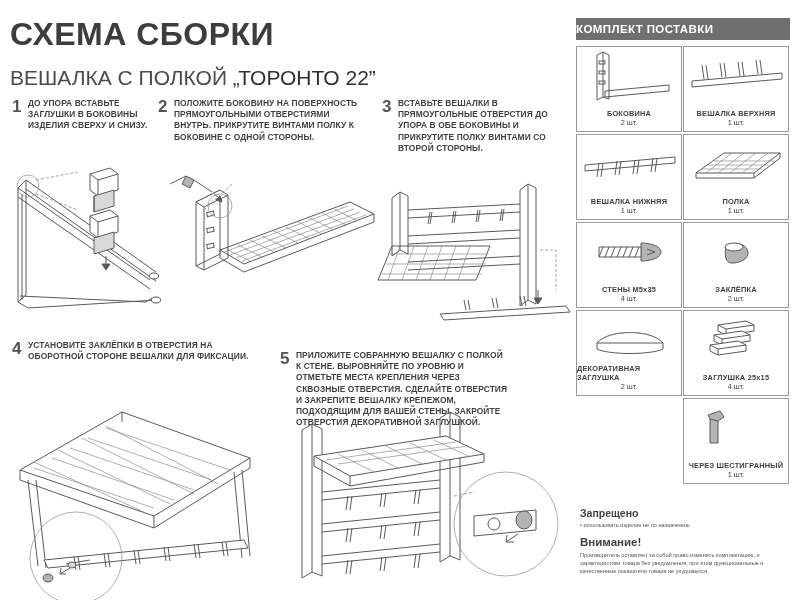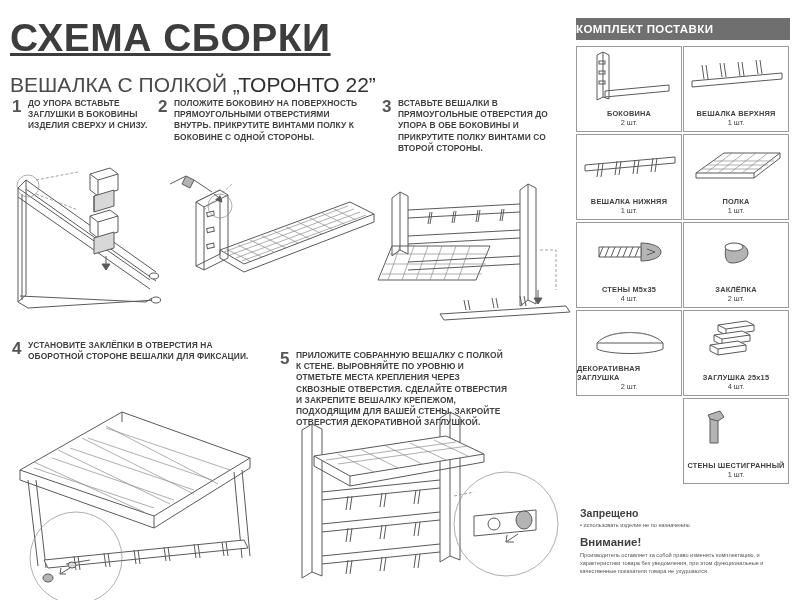--- a/index.html
+++ b/index.html
@@ -11,22 +11,22 @@
     color: #3a3a3a;
     overflow: hidden;
     position: relative;
   }
 
   
   .header {
     position: absolute; left: 10px; top: 18px; width: 560px;
   }
   .title-main {
-    font-size: 39px; font-weight: bold; letter-spacing: 0.5px;
-    color: #3d3d3d; line-height: 1.0; text-decoration: underline;
+    font-size: 32px; font-weight: bold; letter-spacing: 0.5px;
+    color: #3d3d3d; line-height: 1.0;
   }
   .title-sub {
     font-size: 21px; font-weight: normal; color: #4a4a4a;
     margin-top: 17px; line-height: 1.05;
   }
   .title-sub .model { color: #2f2f2f; }
 
   
   .steps { position: absolute; left: 0; top: 88px; width: 576px; height: 510px; }
 
@@ -471,21 +471,21 @@
       <div class="part-qty">4 шт.</div>
     </div>
 
     <div class="part-cell wide-last">
       <div class="part-art">
         <svg width="106" height="58" viewBox="0 0 106 58">
           <path class="fillm" d="M24 16 L36 12 L40 18 L34 22 L34 44 L26 44 L26 20 Z"></path>
           <path class="ln" d="M34 22 L26 20"></path>
         </svg>
       </div>
-      <div class="part-label">СТЕНЫ ШЕСТИГРАННЫЙ</div>
+      <div class="part-label">ЧЕРЕЗ ШЕСТИГРАННЫЙ</div>
       <div class="part-qty">1 шт.</div>
     </div>
 
   </div>
 </div>
 
 <div class="footer">
   <div class="f-forbid">Запрещено</div>
   <div class="f-forbid-item">• использовать изделие не по назначению</div>
   <div class="f-attn">Внимание!</div>

